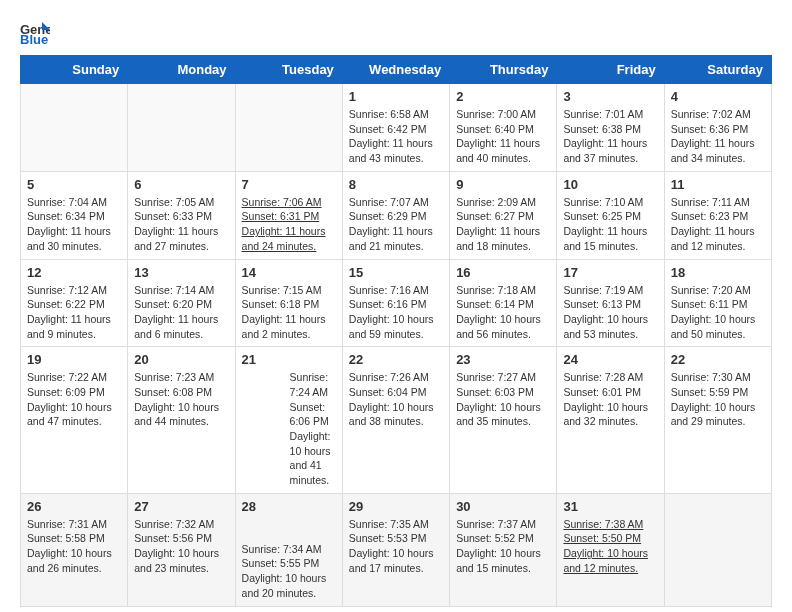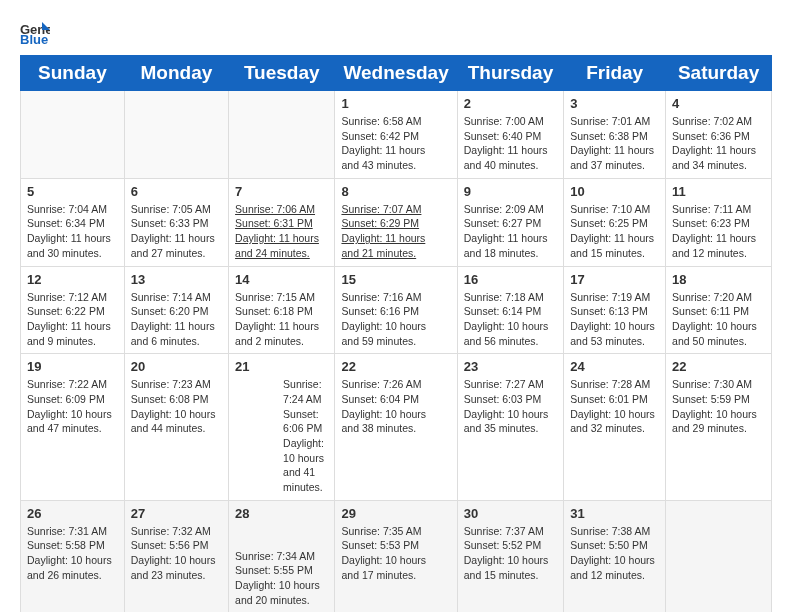--- a/index.html
+++ b/index.html
@@ -44,23 +44,23 @@
       color: #555;
     }
     .calendar {
       width: 100%;
       border-collapse: collapse;
       border: 1px solid #ccc;
     }
     .calendar th {
       background-color: #1565c0;
       color: #fff;
-      text-align: center;
+      text-align: right;
       padding: 6px 8px;
-      font-size: 19px;
+      font-size: 13px;
       border: 1px solid #1565c0;
     }
     .calendar td {
       vertical-align: top;
       padding: 5px 6px;
       border: 1px solid #ddd;
       width: calc(100% / 7);
       height: 85px;
       font-size: 11px;
       color: #333;
@@ -167,21 +167,21 @@
         </td>
         <td>
           <div class="day-number">7</div>
           <div class="day-info" style="white-space: pre-line; text-decoration: underline;">Sunrise: 7:06 AM
 Sunset: 6:31 PM
 Daylight: 11 hours
 and 24 minutes.</div>
         </td>
         <td>
           <div class="day-number">8</div>
-          <div class="day-info" style="white-space: pre-line; text-decoration: underline;">Sunrise: 7:07 AM
+          <div class="day-info" style="white-space: pre-line;">Sunrise: 7:07 AM
 Sunset: 6:29 PM
 Daylight: 11 hours
 and 21 minutes.</div>
         </td>
         <td>
           <div class="day-number">9</div>
           <div class="day-info" style="white-space: pre-line;">Sunrise: 2:09 AM
 Sunset: 6:27 PM
 Daylight: 11 hours
 and 18 minutes.</div>
@@ -334,21 +334,21 @@
         </td>
         <td>
           <div class="day-number">30</div>
           <div class="day-info" style="white-space: pre-line;">Sunrise: 7:37 AM
 Sunset: 5:52 PM
 Daylight: 10 hours
 and 15 minutes.</div>
         </td>
         <td>
           <div class="day-number">31</div>
-          <div class="day-info" style="white-space: pre-line;">Sunrise: 7:38 AM
+          <div class="day-info" style="white-space: pre-line; text-decoration: underline;">Sunrise: 7:38 AM
 Sunset: 5:50 PM
 Daylight: 10 hours
 and 12 minutes.</div>
         </td>
         <td class="empty"></td>
       </tr>
     </tbody>
 </table>
 
 </body></html>

